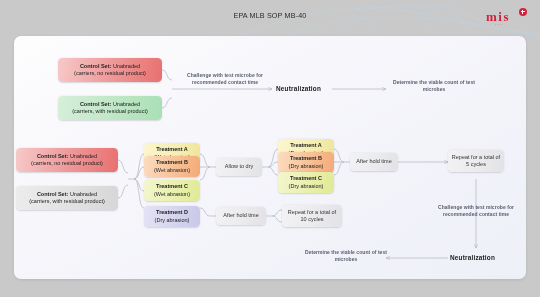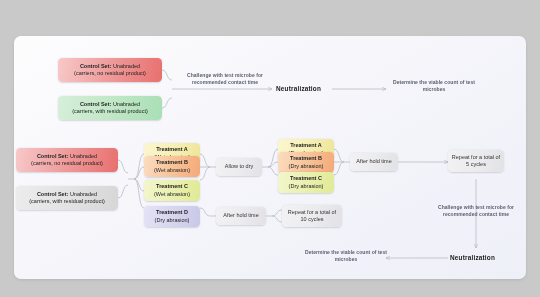--- a/index.html
+++ b/index.html
@@ -73,20 +73,38 @@
   .neutral{
     position:absolute;font-size:6.4px;font-weight:700;color:#1b1b1b;
     letter-spacing:.2px;white-space:nowrap;
   }
 </style>
 </head>
 <body>
 
 <div id="app">
 
+  <div class="header">
+    <svg class="header-deco" viewBox="0 0 300 36" preserveAspectRatio="none">
+      <g fill="none" stroke="#bcd4e4" stroke-width="0.7" opacity="0.75">
+        <path d="M-10 40 C 60 10, 120 2, 185 14 C 230 22, 260 30, 300 34"></path>
+        <path d="M30 42 C 80 22, 130 12, 200 20 C 240 25, 270 31, 300 36"></path>
+        <path d="M95 40 L 118 8 L 205 6 L 230 30"></path>
+        <path d="M118 8 L 140 36"></path>
+        <path d="M175 5 L 196 36"></path>
+        <path d="M205 6 L 246 22"></path>
+      </g>
+    </svg>
+    <div class="doc-title">EPA MLB SOP MB-40</div>
+    <div class="logo">
+      <span class="logo-text">mis</span>
+      <span class="logo-dots">···</span>
+      <span class="logo-badge"></span>
+    </div>
+  </div>
 
   <div class="canvas">
 
     <svg class="svg-layer" viewBox="0 0 512 243">
       <defs>
         <marker id="ah" markerWidth="6" markerHeight="6" refX="5" refY="3" orient="auto">
           <path d="M0,0.8 L5,3 L0,5.2" fill="none" stroke="#aeb2bd" stroke-width="0.8"></path>
         </marker>
       </defs>
       <g fill="none" stroke="#b4b8c3" stroke-width="0.75">

